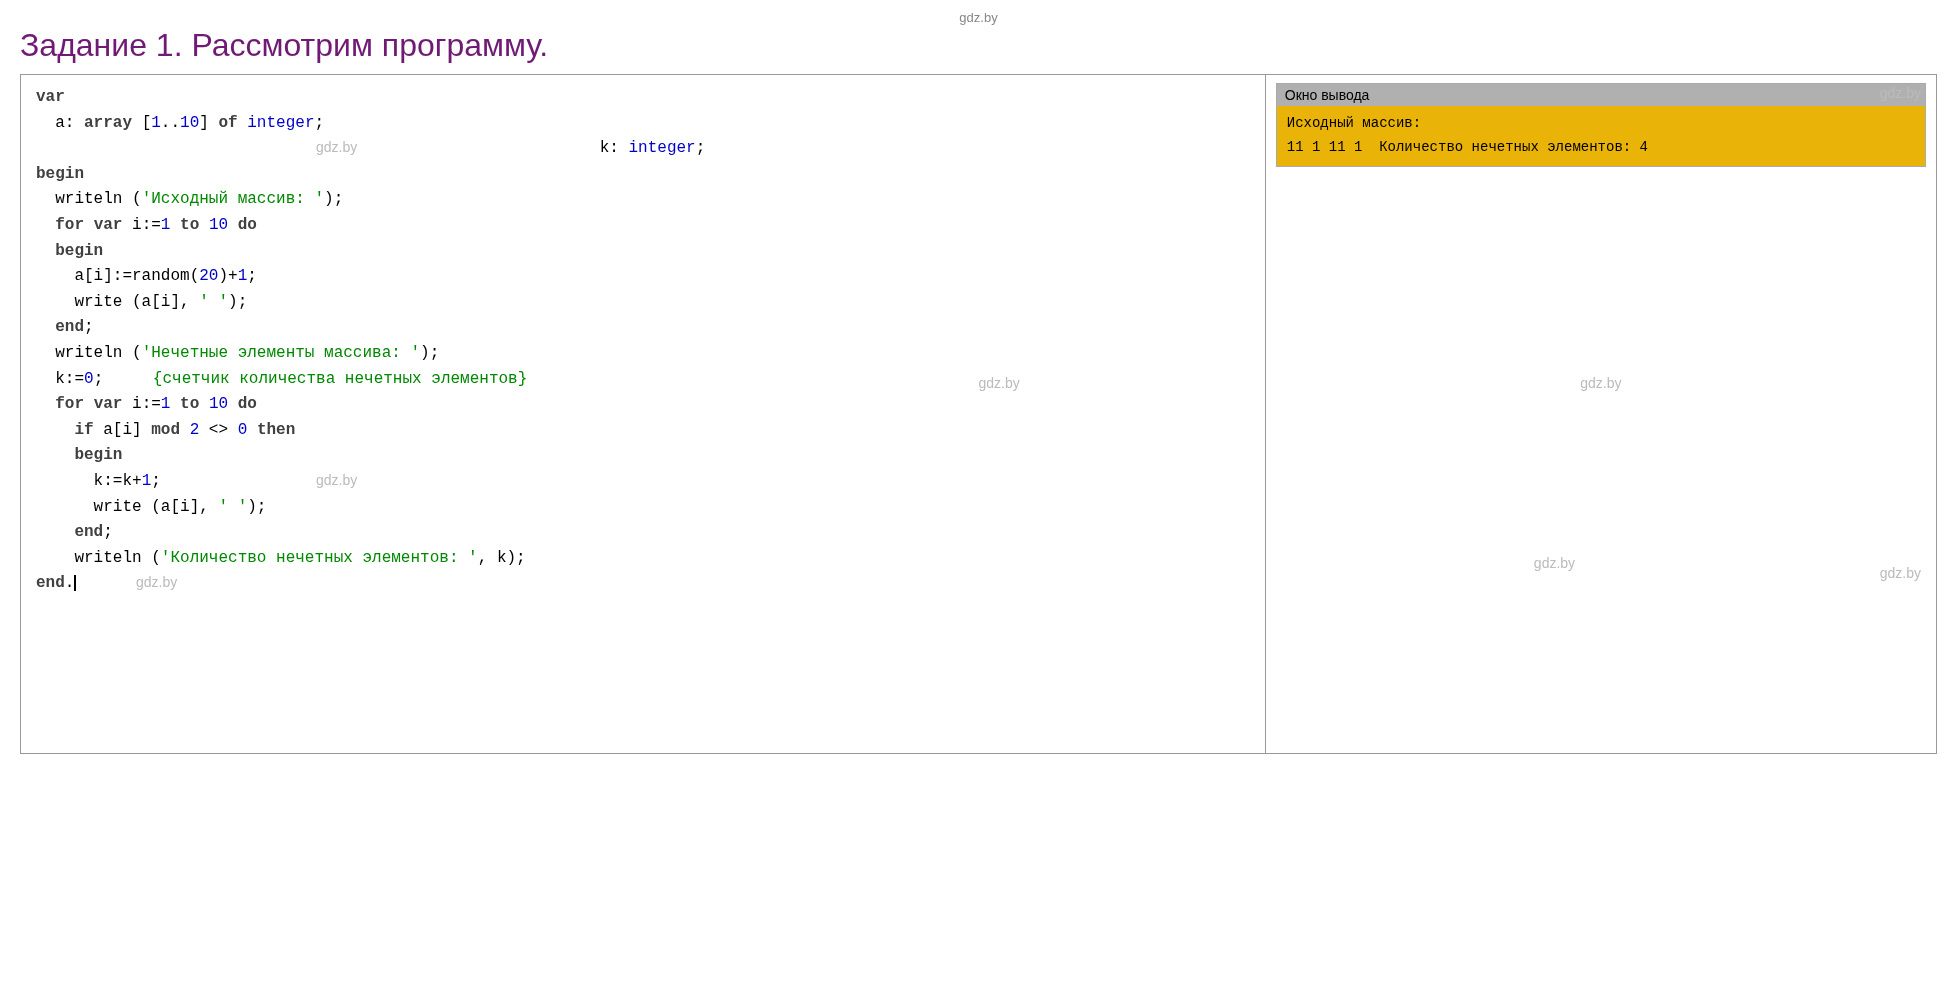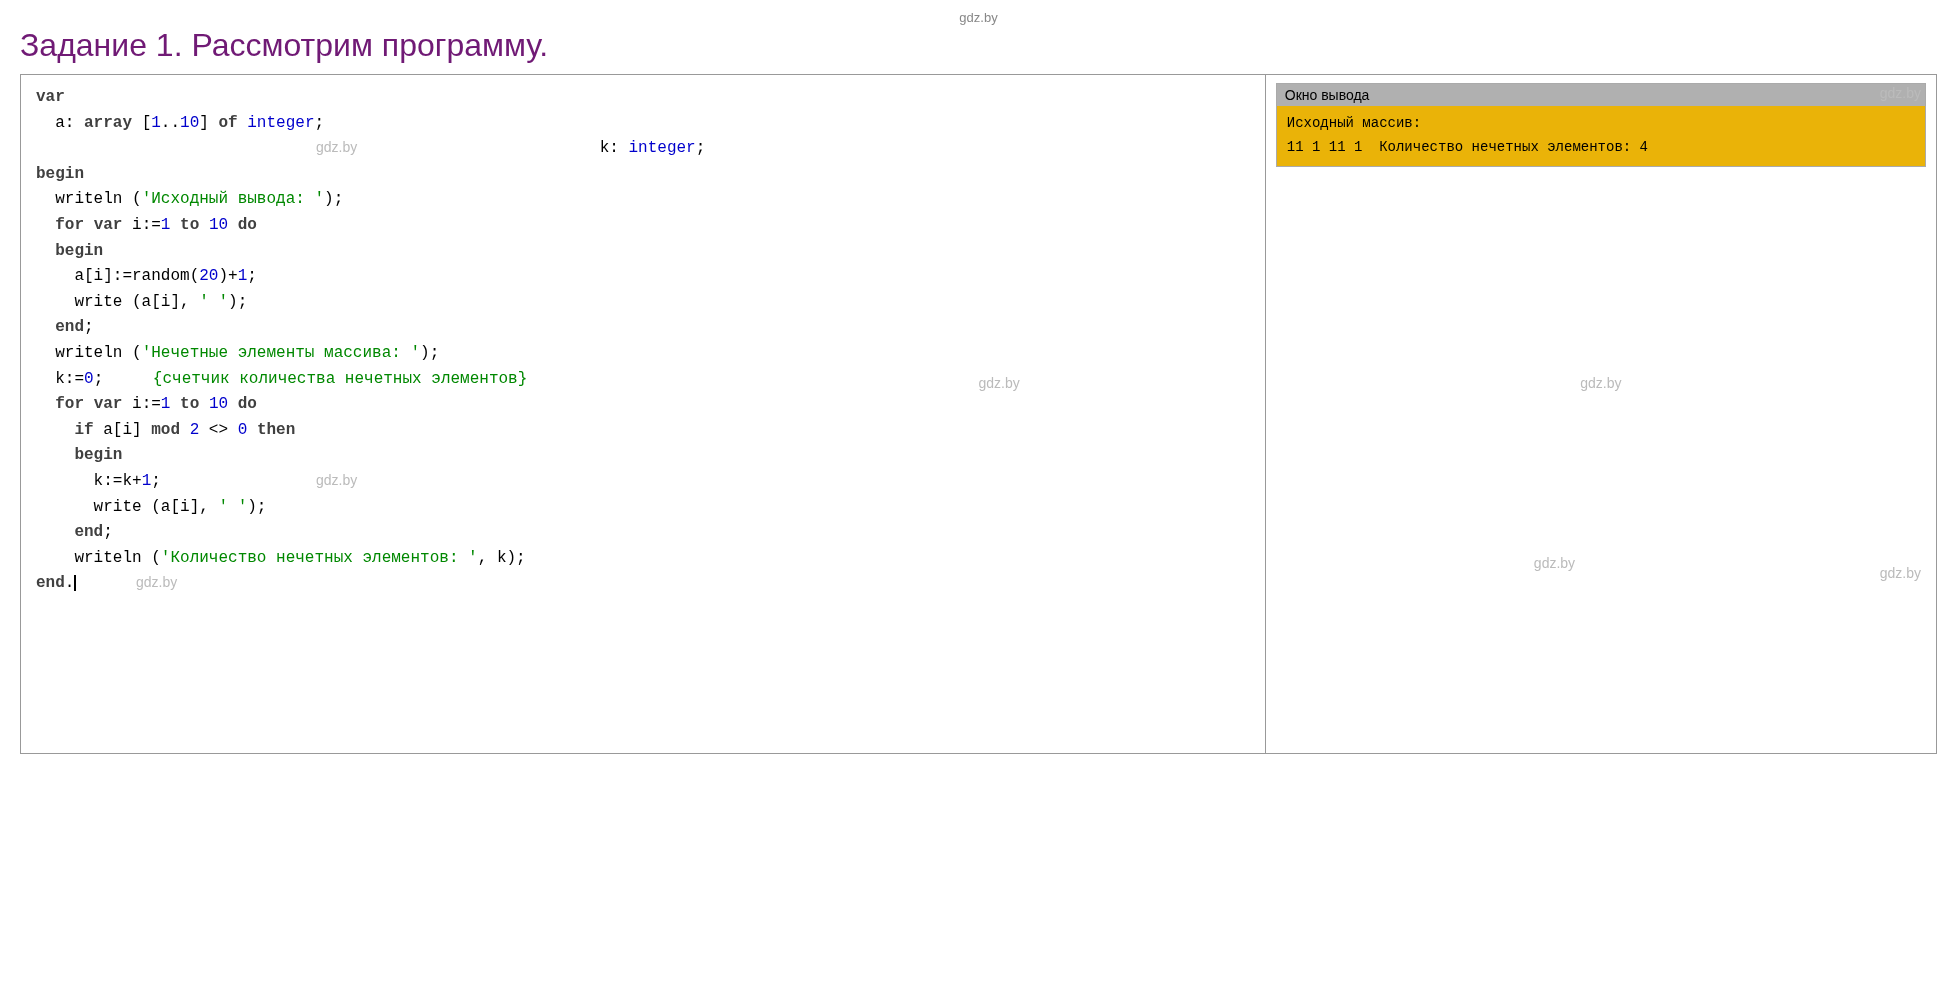--- a/index.html
+++ b/index.html
@@ -88,21 +88,21 @@
     <div>&nbsp;&nbsp;a: <span class="kw">array</span> [<span class="num">1</span>..<span class="num">10</span>] <span class="kw">of</span> <span class="type">integer</span>;</div>
 
     <div style="position:relative;text-align:center;">
       &nbsp;&nbsp;k: <span class="type">integer</span>;
       
       <span style="position:absolute; left:280px; top:0; color:#bbb; font-size:14px; font-family:Arial,sans-serif;">gdz.by</span>
     </div>
 
     <div><span class="kw">begin</span></div>
 
-    <div>&nbsp;&nbsp;writeln (<span class="str">'Исходный вывода: '</span>);</div>
+    <div>&nbsp;&nbsp;writeln (<span class="str">'Исходный массив: '</span>);</div>
 
     <div>&nbsp;&nbsp;<span class="kw">for</span> <span class="kw">var</span> i:=<span class="num">1</span> <span class="kw">to</span> <span class="num">10</span> <span class="kw">do</span></div>
 
     <div>&nbsp;&nbsp;<span class="kw">begin</span></div>
 
     <div>&nbsp;&nbsp;&nbsp;&nbsp;a[i]:=random(<span class="num">20</span>)+<span class="num">1</span>;</div>
 
     <div>&nbsp;&nbsp;&nbsp;&nbsp;write (a[i], <span class="str">' '</span>);</div>
 
     <div>&nbsp;&nbsp;<span class="kw">end</span>;</div>

